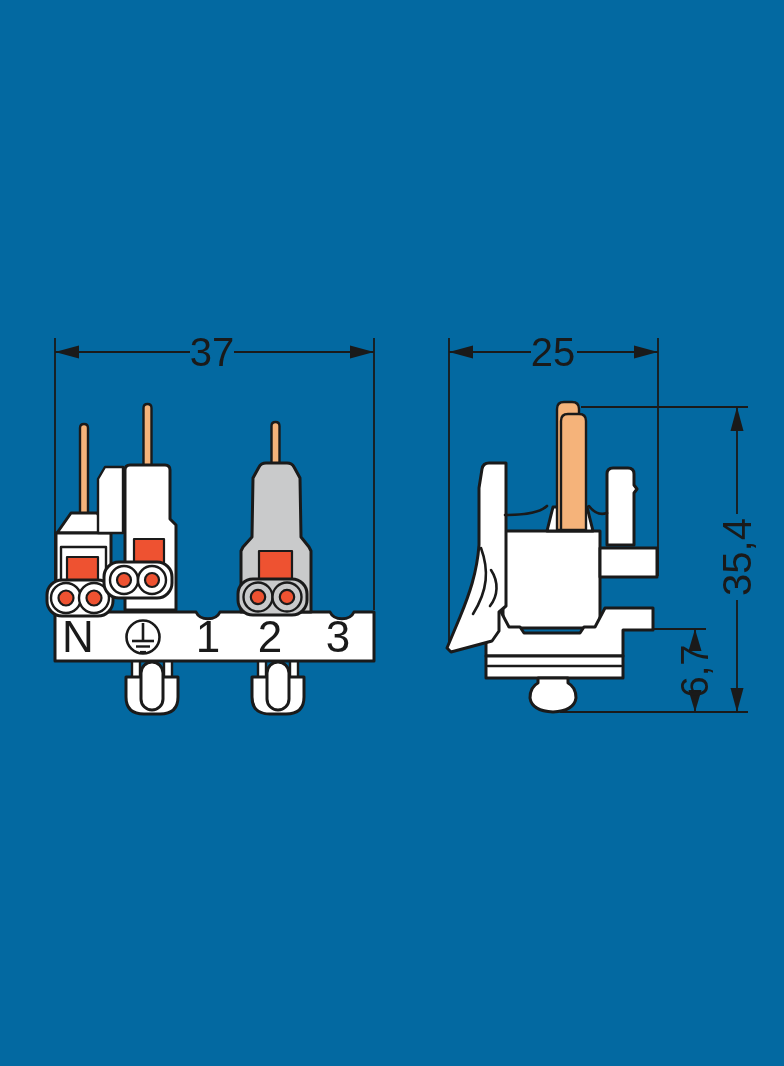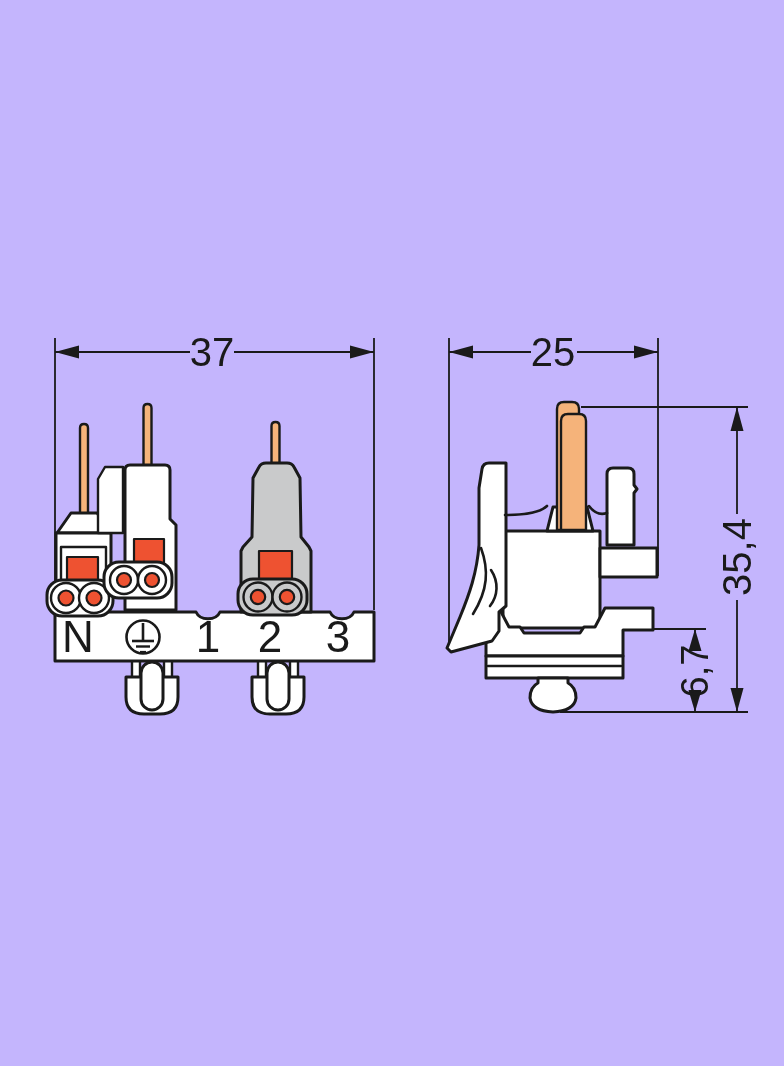--- a/index.html
+++ b/index.html
@@ -1,16 +1,16 @@
 <!DOCTYPE html>
 <html><head>
 <meta charset="utf-8">
 <style>
   html,body{margin:0;padding:0;background:#ffffff;}
-  .page{position:relative;width:784px;height:1066px;background:#c4b5fd;overflow:hidden;
+  .page{position:relative;width:784px;height:1066px;background:#0369a1;overflow:hidden;
         font-family:"Liberation Sans", sans-serif;}
   svg{position:absolute;left:0;top:0;}
   .outline{fill:#ffffff;stroke:#1a1a1a;stroke-width:3;stroke-linejoin:round;}
   .outline-thin{fill:#ffffff;stroke:#1a1a1a;stroke-width:2.4;stroke-linejoin:round;}
   .gray{fill:#c9cacb;stroke:#1a1a1a;stroke-width:3;stroke-linejoin:round;}
   .gray-thin{fill:#c9cacb;stroke:#1a1a1a;stroke-width:2.4;stroke-linejoin:round;}
   .pin{fill:#f5b37a;stroke:#1a1a1a;stroke-width:2.4;stroke-linejoin:round;}
   .clamp{fill:#ee5231;stroke:#1a1a1a;stroke-width:2.2;stroke-linejoin:round;}
   .dim{stroke:#1a1a1a;stroke-width:1.8;fill:none;}
   .detail{stroke:#1a1a1a;stroke-width:2.6;fill:none;stroke-linecap:round;}

